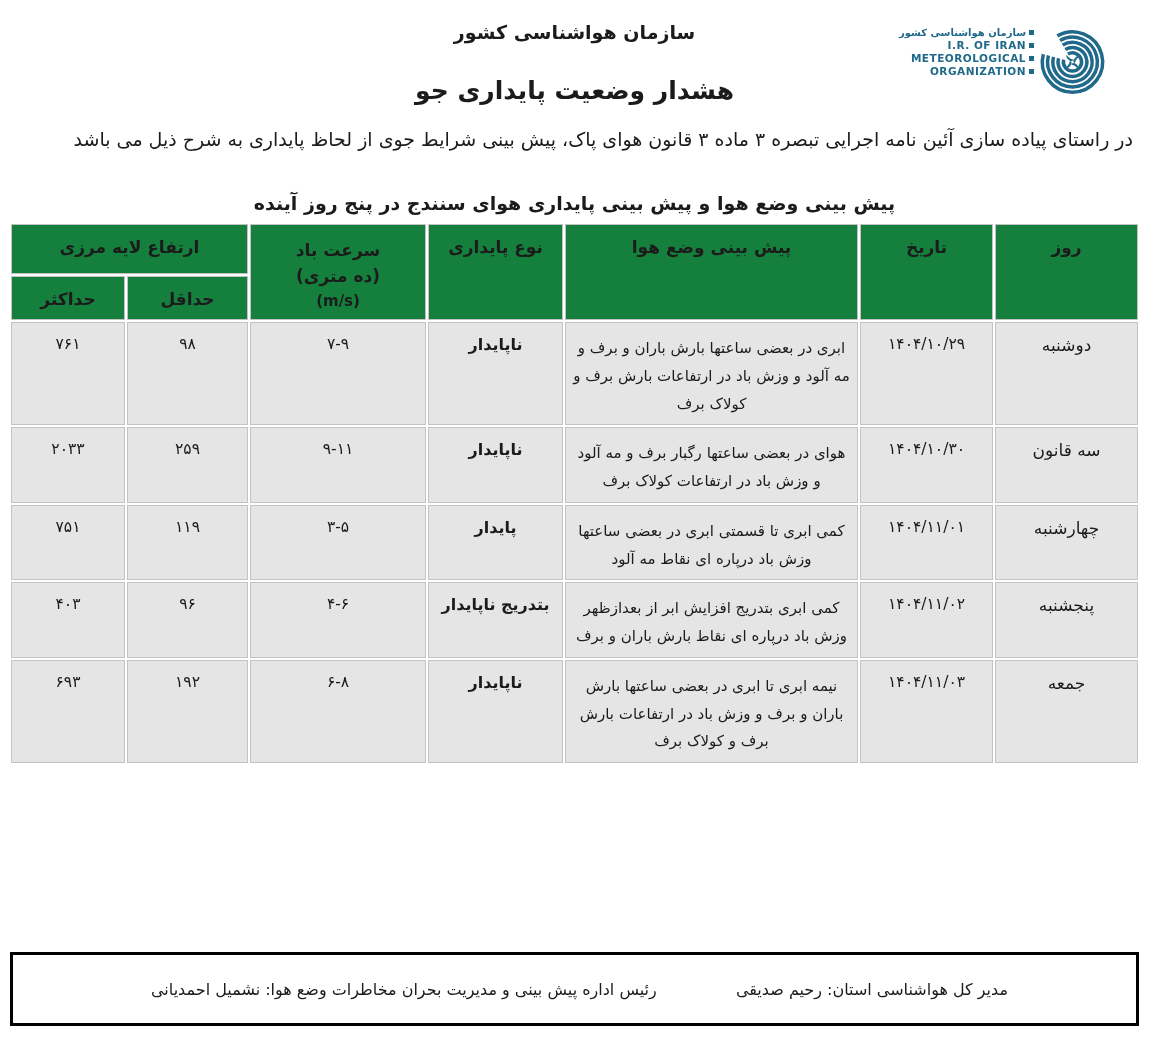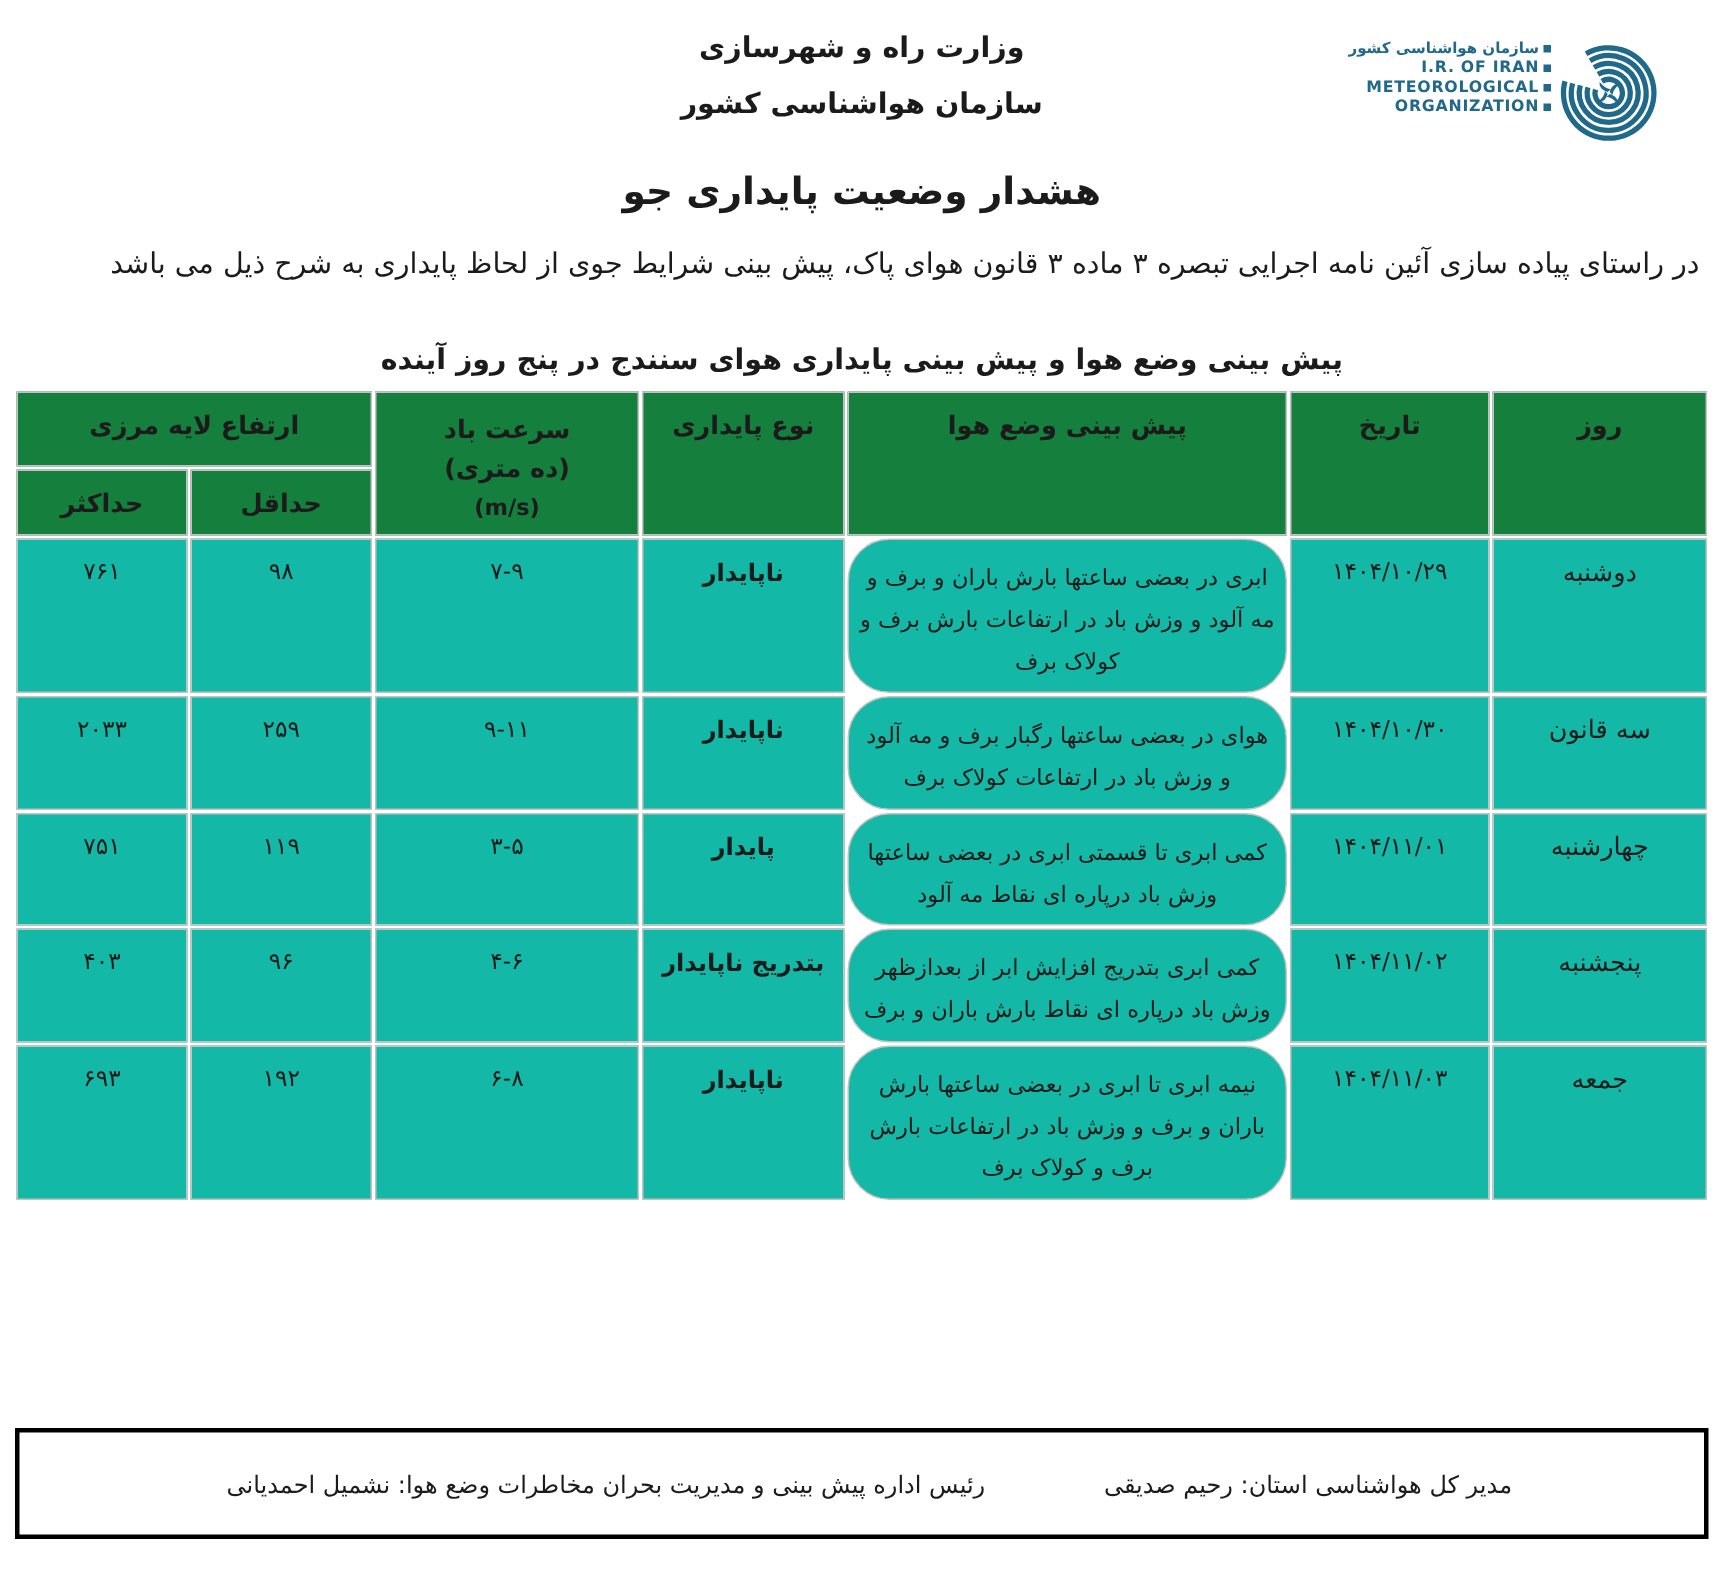--- a/index.html
+++ b/index.html
@@ -28,50 +28,49 @@
   .intro{font-size:19px;line-height:37px;margin:16px 16px 0 16px;text-align:right;}
 
   
   .tbl-title{text-align:center;font-weight:bold;font-size:19px;margin-top:34px;}
   table.forecast{
     direction:rtl;border-collapse:separate;border-spacing:2px;
     table-layout:fixed;width:1131px;margin:8px auto 0 auto;
   }
   table.forecast td,table.forecast th{
     border:1px solid #c3c3c3;text-align:center;vertical-align:top;
-    padding:12px 6px 6px 6px;background:#14b8a6;word-wrap:break-word;
+    padding:12px 6px 6px 6px;background:#e5e5e5;word-wrap:break-word;
   }
   table.forecast th{background:#15803d;font-weight:bold;font-size:17px;}
   th.group{vertical-align:middle;padding-top:4px;}
   th.sub{vertical-align:middle;padding-top:4px;}
   td.c-day{font-size:17px;}
   td.c-date,td.c-wind{direction:ltr;font-size:15.5px;}
   td.c-num{font-size:15.5px;background:#f2f2f2;}
-  td.c-fc{font-size:15px;line-height:1.85;padding-left:16px;padding-right:16px;border-radius:28px;}
+  td.c-fc{font-size:15px;line-height:1.85;padding-left:16px;padding-right:16px;}
   td.c-st{font-size:16px;font-weight:bold;}
   .wind-hd span{display:block;line-height:1.55;}
   .wind-ms{font-size:15px;font-weight:bold;direction:ltr;}
   tr.r-tall{height:92px;} tr.r-mid{height:66px;} tr.r-short{height:60px;}
   tr.hdr1{height:50px;} tr.hdr2{height:44px;}
 
   
   .sign-box{
     position:absolute;left:10px;right:10px;top:952px;height:68px;
     border:3px solid #000;display:flex;align-items:center;justify-content:space-between;
     padding:0 128px 0 138px;font-size:16px;
   }
   .sign-box .sig{white-space:nowrap;}
 </style>
 </head>
 <body>
 
 <div class="page">
 
   <div class="letterhead">
-    <div class="lh-line">وزارت راه و شهرسازی</div>
     <div class="lh-line">سازمان هواشناسی کشور</div>
   </div>
 
   <div class="logo">
     <div class="logo-text">
       <div class="lt lt-fa">سازمان هواشناسی کشور</div>
       <div class="lt lt-en">I.R. OF IRAN</div>
       <div class="lt lt-en">METEOROLOGICAL</div>
       <div class="lt lt-en">ORGANIZATION</div>
     </div>

